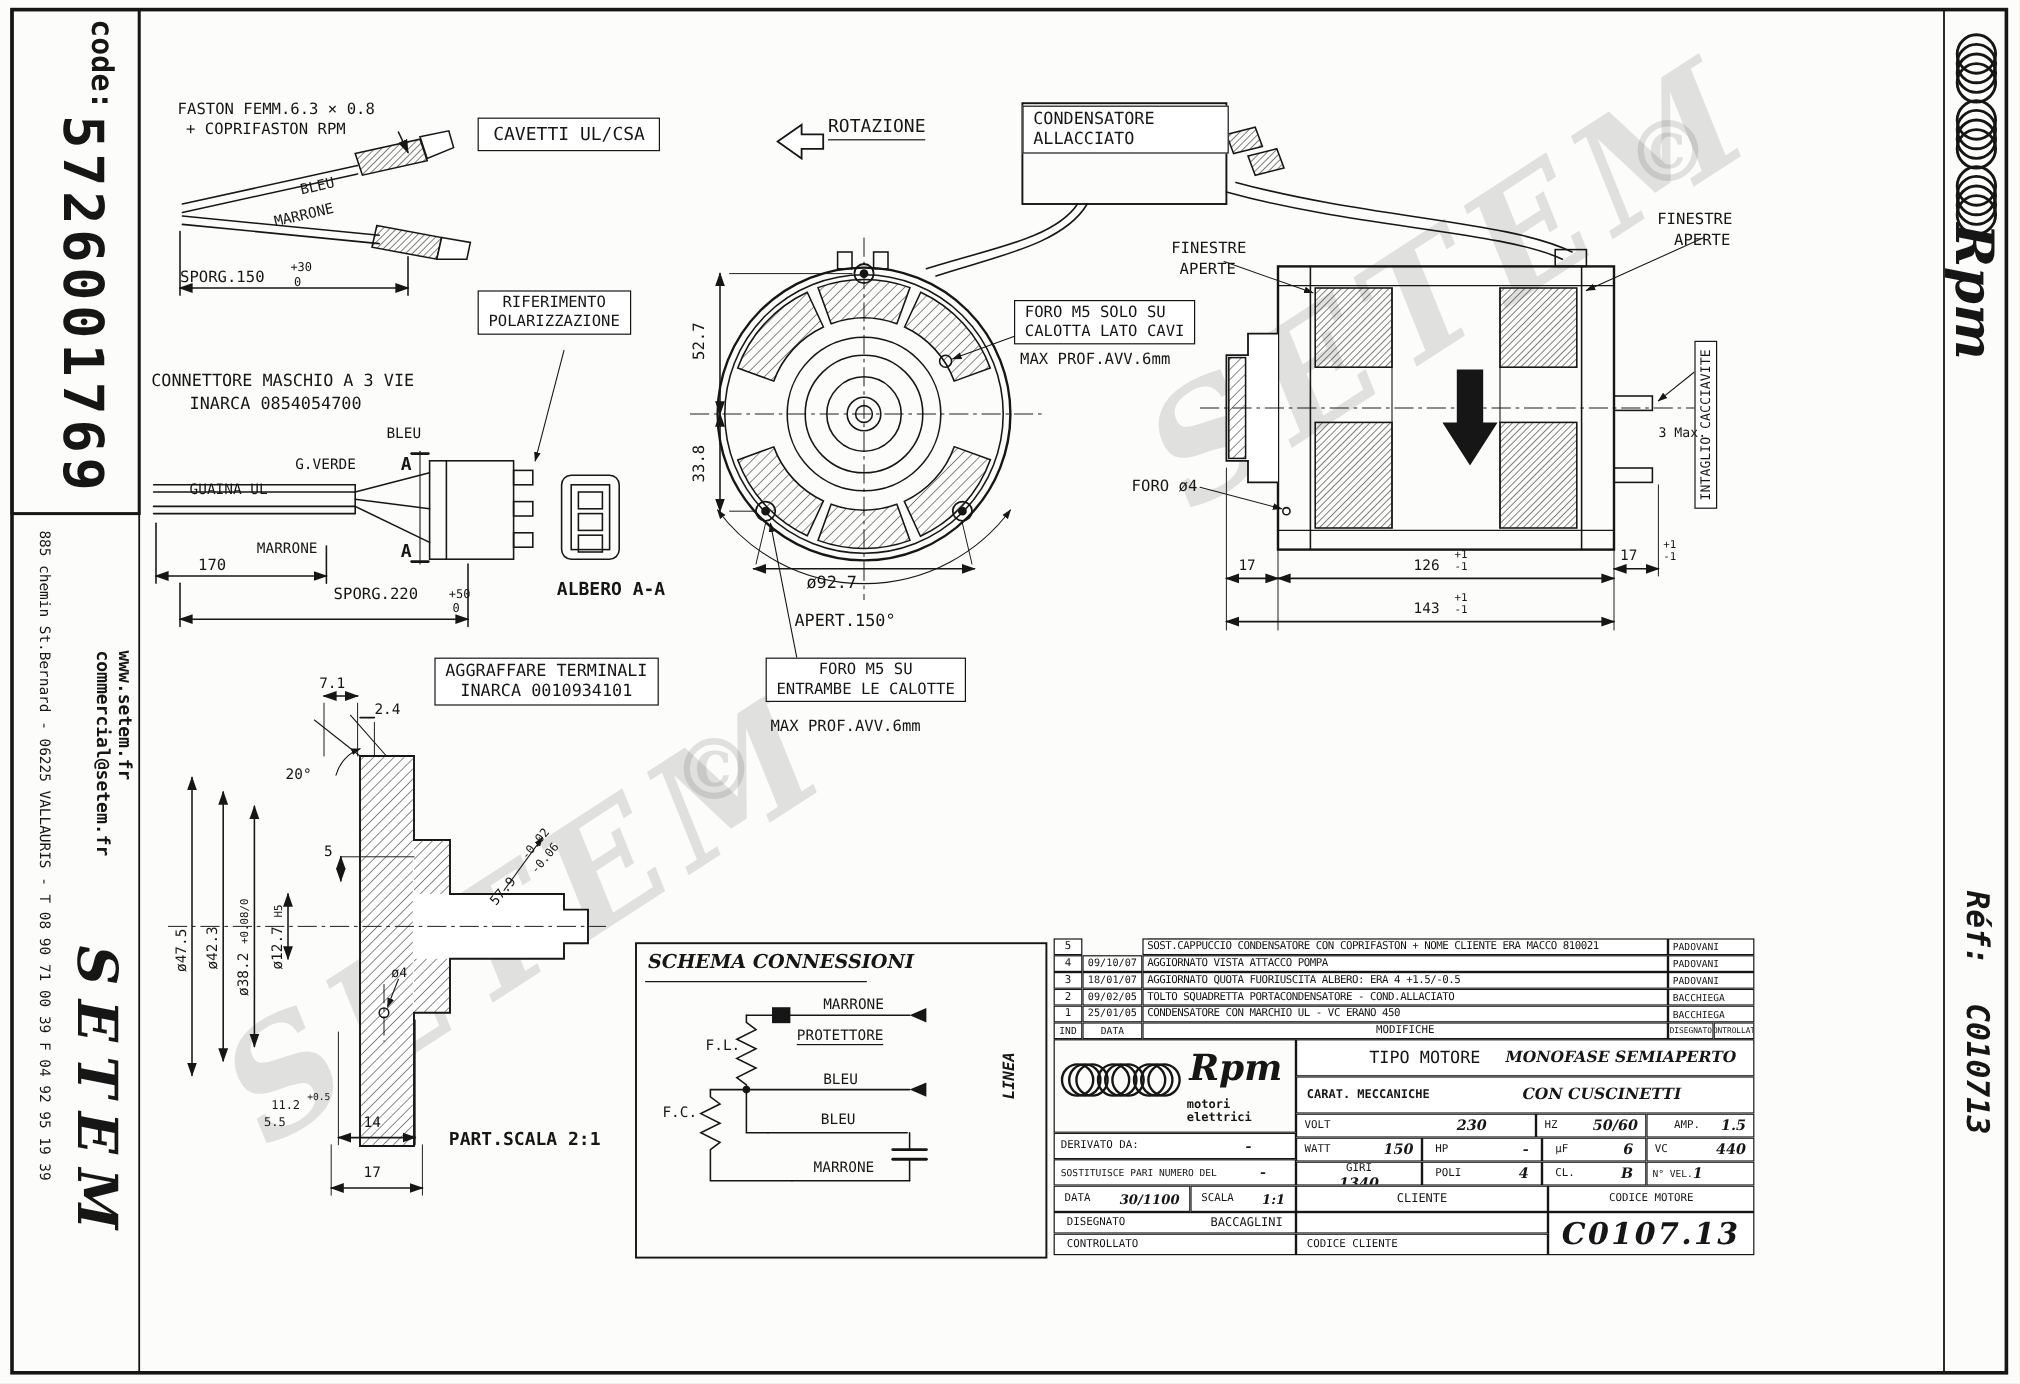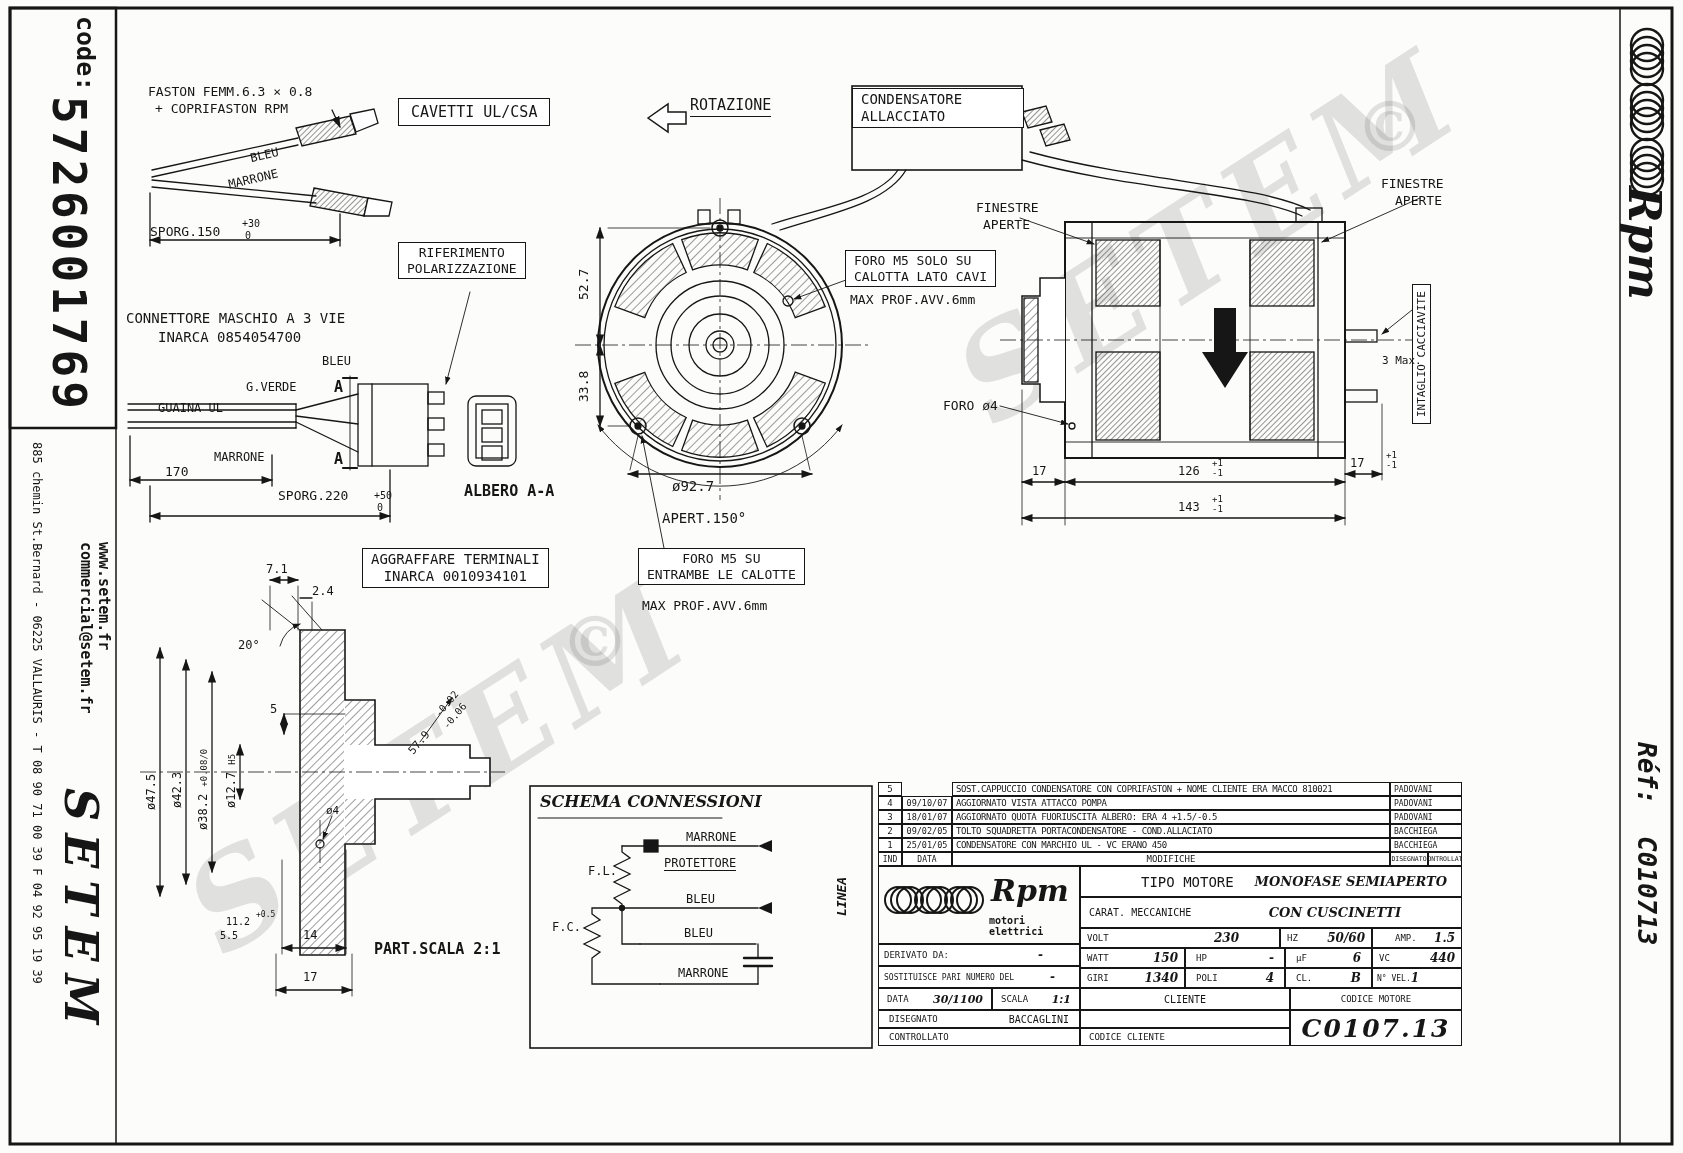--- a/index.html
+++ b/index.html
@@ -439,21 +439,21 @@
     </div>
     <div class="cell" style="left:878px;top:1028px;width:202px;height:18px;padding:0 10px;">
       <span class="lbl" style="font-size:9px;">CONTROLLATO</span>
     </div>
 
     <div class="cell" style="left:1080px;top:866px;width:382px;height:31px;padding:0 14px 0 60px;justify-content:space-between;">
       <span class="lbl" style="font-size:14px;">TIPO MOTORE</span>
       <span class="val" style="font-size:13px;">MONOFASE SEMIAPERTO</span>
     </div>
     <div class="cell" style="left:1080px;top:897px;width:382px;height:31px;padding:0 60px 0 8px;justify-content:space-between;">
-      <span class="lbl" style="font-size:10px;">CARAT. MECCANICHE</span>
+      <span class="lbl" style="font-size:10px;font-weight:bold;">CARAT. MECCANICHE</span>
       <span class="val" style="font-size:13px;">CON CUSCINETTI</span>
     </div>
 
     <div class="cell" style="left:1080px;top:928px;width:200px;height:20px;padding:0 40px 0 6px;justify-content:space-between;">
       <span class="lbl" style="font-size:9px;">VOLT</span>
       <span class="val" style="font-size:12px;">230</span>
     </div>
     <div class="cell" style="left:1280px;top:928px;width:92px;height:20px;padding:0 6px;justify-content:space-between;">
       <span class="lbl" style="font-size:9px;">HZ</span>
       <span class="val" style="font-size:12px;">50/60</span>
@@ -473,21 +473,21 @@
     </div>
     <div class="cell" style="left:1285px;top:948px;width:87px;height:20px;padding:0 10px;justify-content:space-between;">
       <span class="lbl" style="font-size:9px;">µF</span>
       <span class="val" style="font-size:12px;">6</span>
     </div>
     <div class="cell" style="left:1372px;top:948px;width:90px;height:20px;padding:0 6px;justify-content:space-between;">
       <span class="lbl" style="font-size:9px;">VC</span>
       <span class="val" style="font-size:12px;">440</span>
     </div>
 
-    <div class="cell" style="left:1080px;top:968px;width:105px;height:20px;padding:0 6px;justify-content:space-between;">
+    <div class="cell" style="left:1080px;top:968px;width:105px;height:20px;padding:0 6px;justify-content:space-between;flex-direction:column;">
       <span class="lbl" style="font-size:9px;">GIRI</span>
       <span class="val" style="font-size:12px;">1340</span>
     </div>
     <div class="cell" style="left:1185px;top:968px;width:100px;height:20px;padding:0 10px;justify-content:space-between;">
       <span class="lbl" style="font-size:9px;">POLI</span>
       <span class="val" style="font-size:12px;">4</span>
     </div>
     <div class="cell" style="left:1285px;top:968px;width:87px;height:20px;padding:0 10px;justify-content:space-between;">
       <span class="lbl" style="font-size:9px;">CL.</span>
       <span class="val" style="font-size:12px;">B</span>

